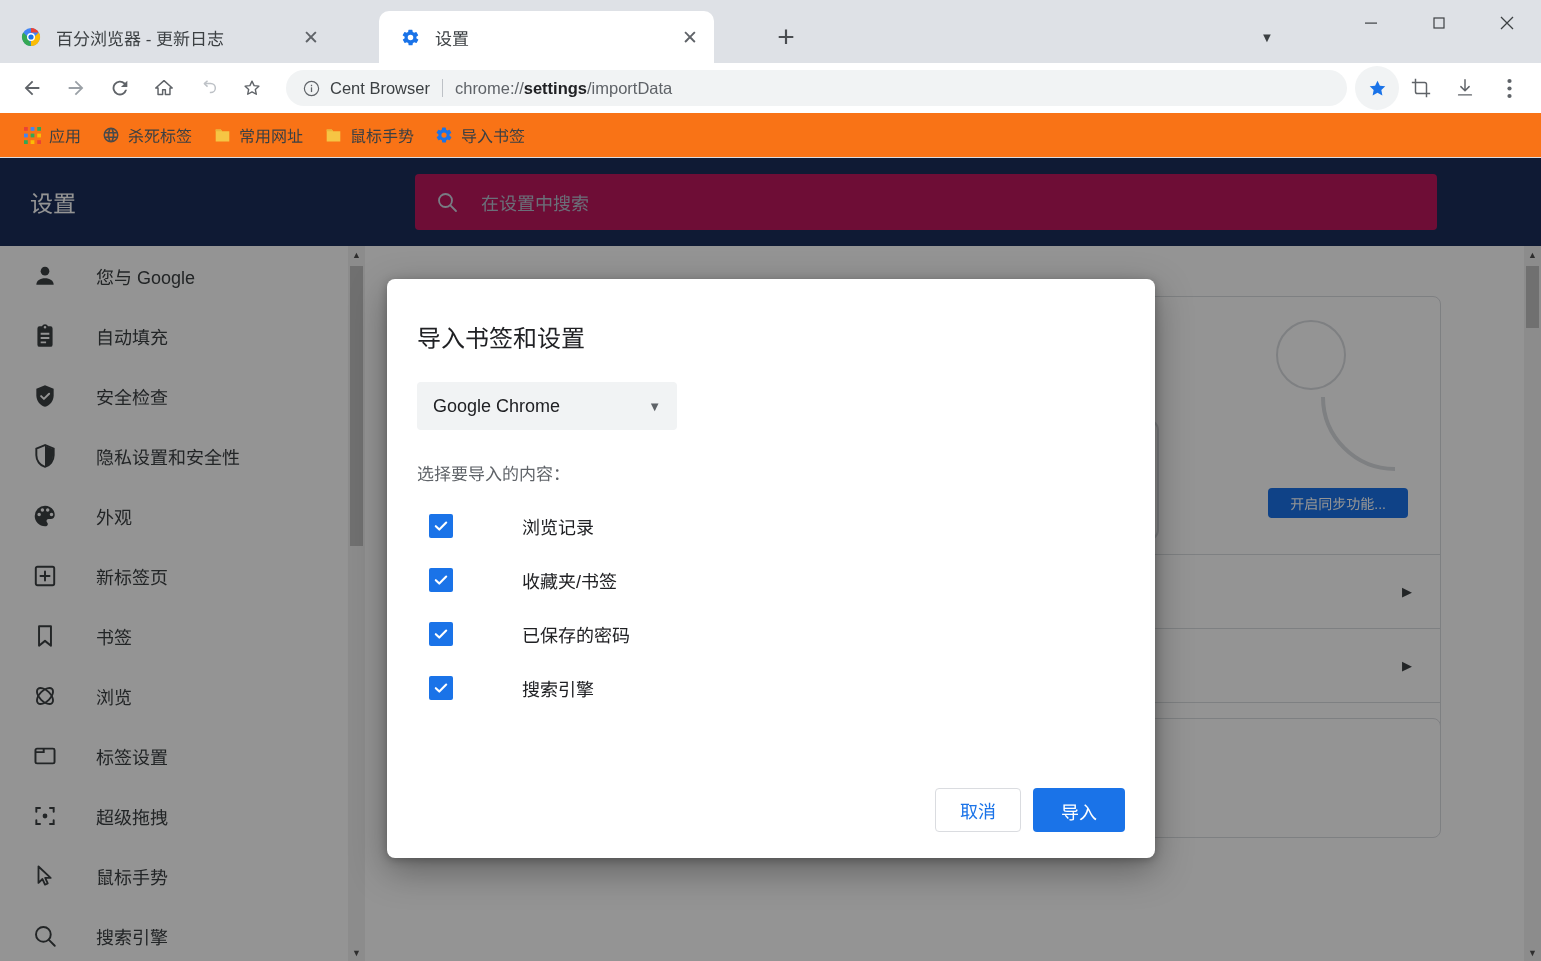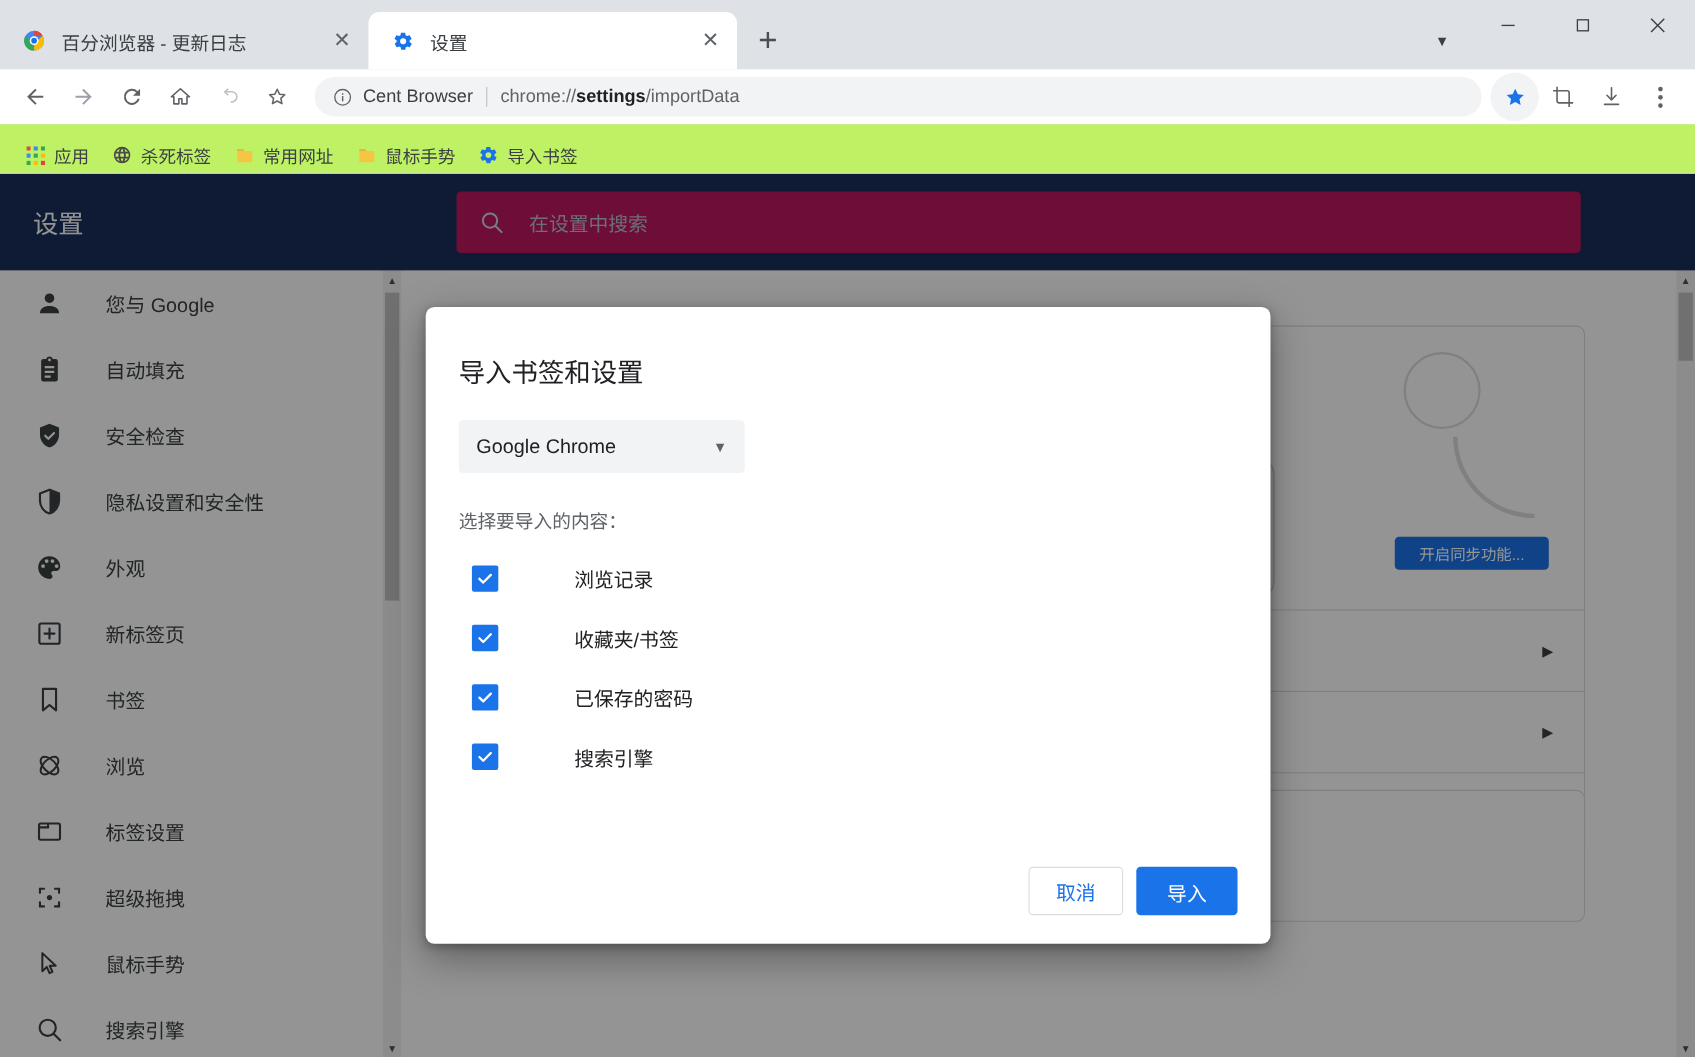--- a/index.html
+++ b/index.html
@@ -7,21 +7,21 @@
     width: 1541px; height: 961px;
     overflow: hidden;
     font-family: "Liberation Sans", "DejaVu Sans", sans-serif;
     background: #dee1e6;
   }
 
   
   .tabstrip {
     position: absolute; left: 0; top: 0; width: 1541px; height: 63px;
     background: #dee1e6;
-    display: flex; align-items: flex-end;
+    display: flex; align-items: flex-end; gap: 44px;
   }
   .tab {
     position: relative;
     height: 52px;
     display: flex; align-items: center;
     padding: 0 10px 0 20px;
     border-radius: 10px 10px 0 0;
     cursor: default;
   }
   .tab.inactive { width: 335px; }
@@ -92,22 +92,22 @@
   .omni-sep {
     width: 1px; height: 18px; background: #bdc1c6;
     margin: 0 12px; flex: 0 0 1px;
   }
   .omni-url { font-size: 16.5px; color: #5f6368; white-space: nowrap; }
   .omni-url b { color: #202124; font-weight: 700; }
 
   
   .bookmarkbar {
     position: absolute; left: 0; top: 113px; width: 1541px; height: 45px;
-    background: #bef264;
-    display: flex; align-items: flex-end;
+    background: #f97316;
+    display: flex; align-items: center;
     padding: 0 14px;
     border-bottom: 1px solid #dadce0;
   }
   .bm {
     display: flex; align-items: center; height: 32px;
     padding: 0 8px; border-radius: 4px; margin-right: 4px;
   }
   .bm-icon {
     width: 20px; height: 20px; flex: 0 0 20px;
     display: flex; align-items: center; justify-content: center;

